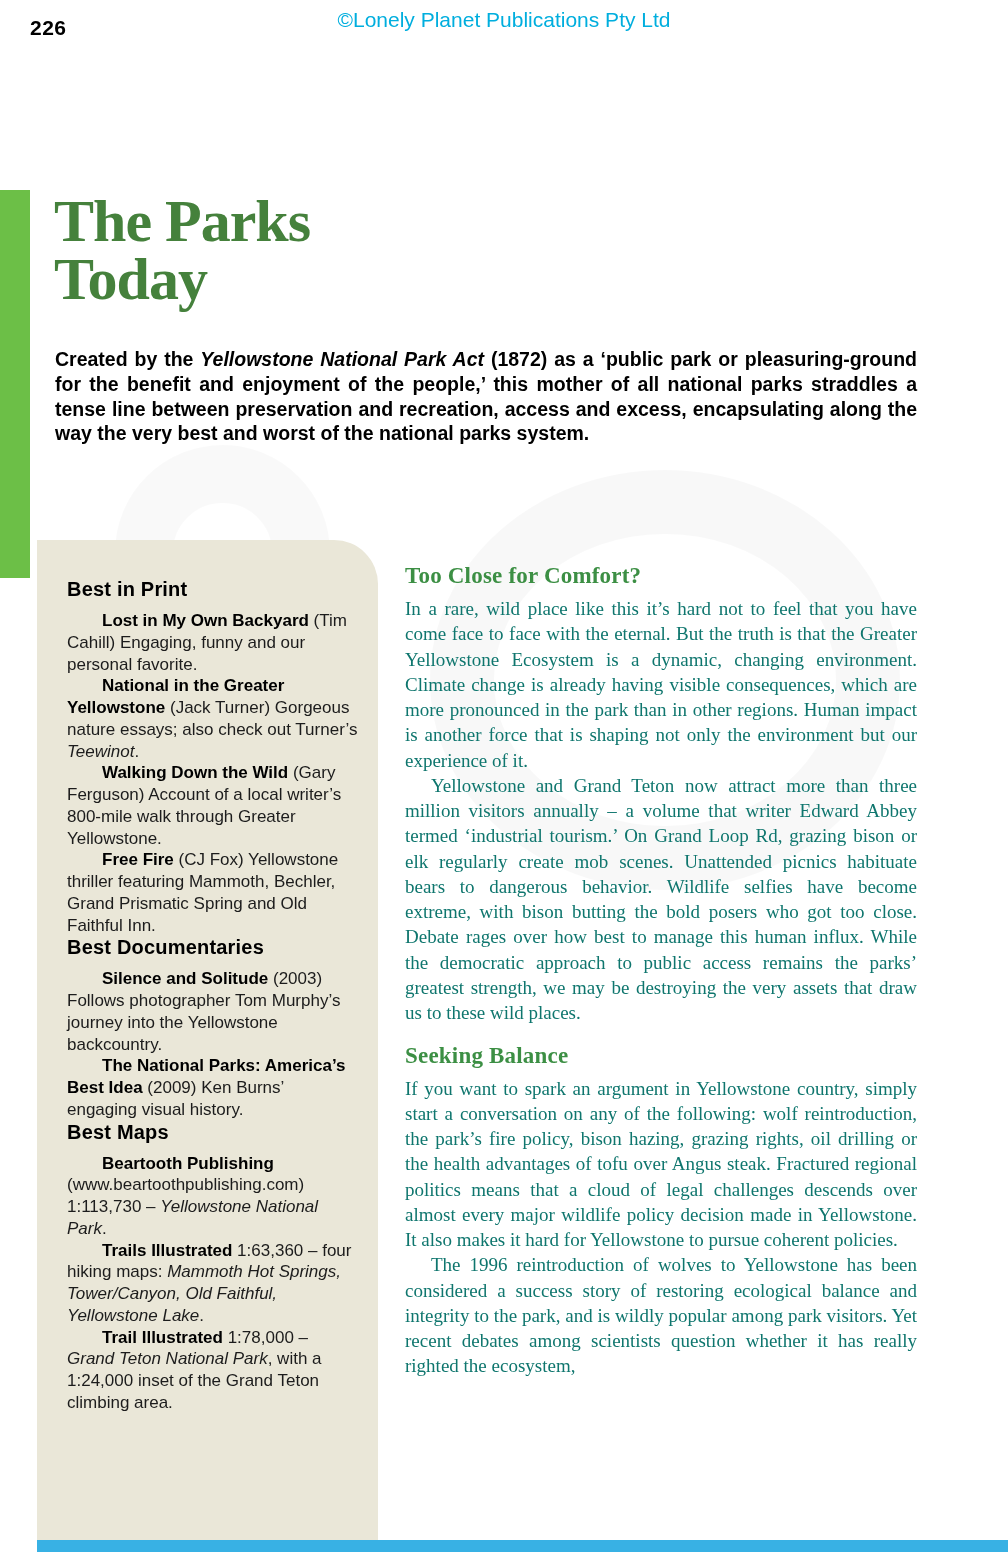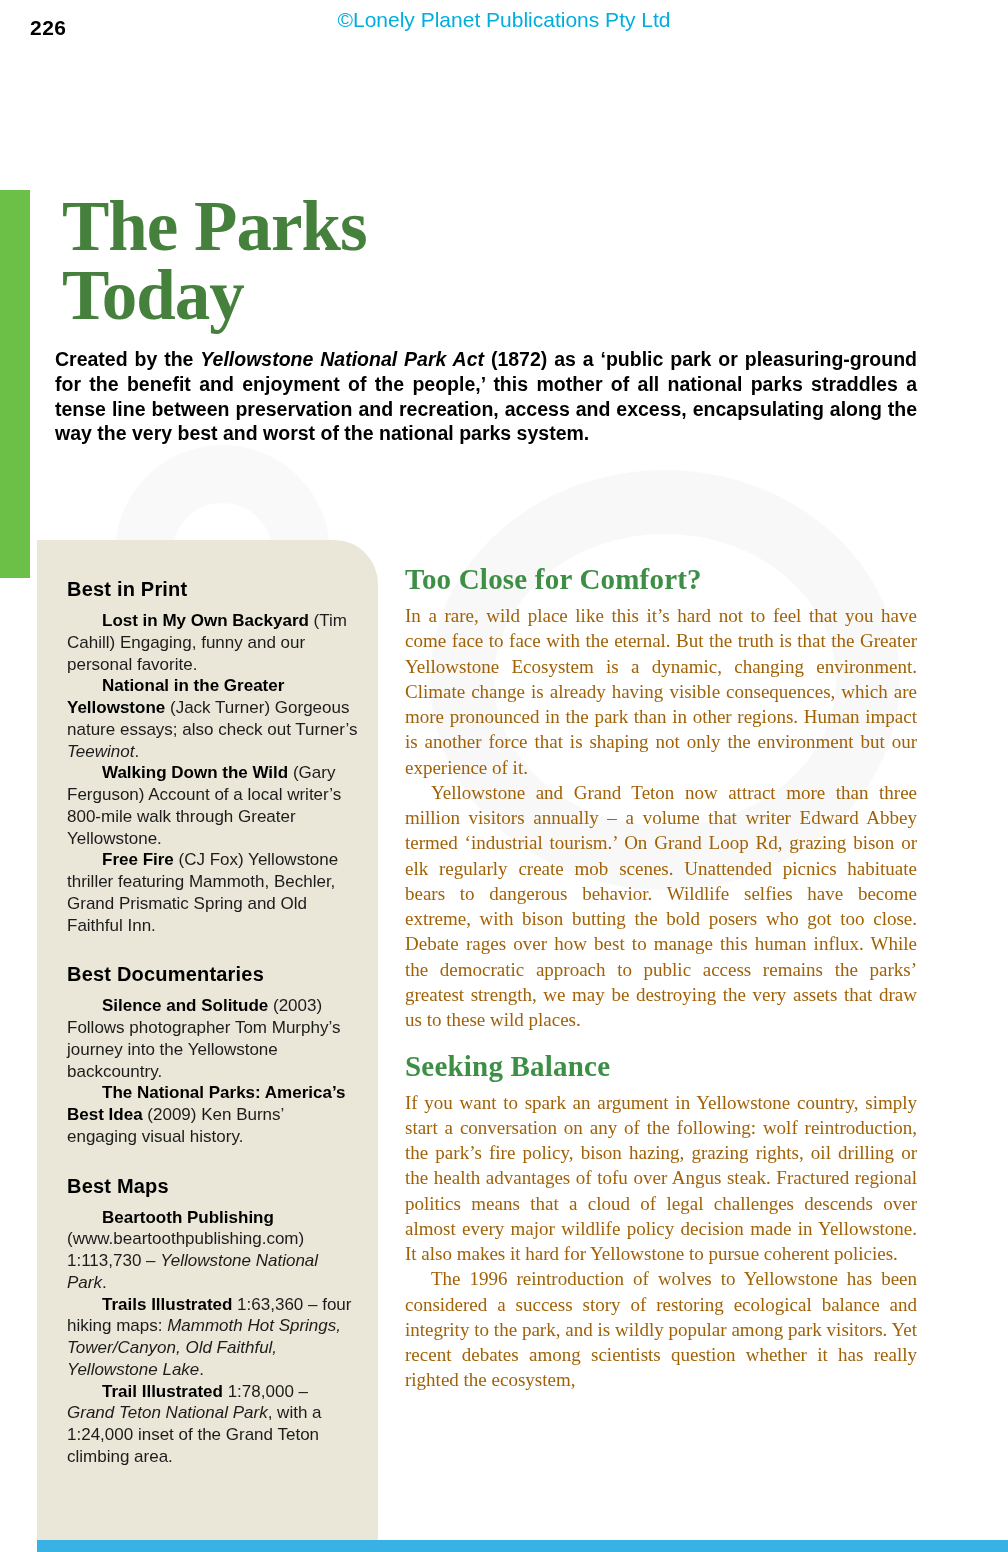--- a/index.html
+++ b/index.html
@@ -33,63 +33,63 @@
   }
 
   .green-bar {
     position:absolute; left:0; top:190px; width:30px; height:388px;
     background:var(--accent-bar-green, #6CBF47);
   }
 
   .title {
     position:absolute; left:54px; top:192px;
     font-family:"Liberation Serif", serif;
-    font-weight:bold; font-size:71px; line-height:0.97;
-    color:var(--title-green, #45813C); letter-spacing:-1px;margin-left:8px;
+    font-weight:bold; font-size:60px; line-height:0.97;
+    color:var(--title-green, #45813C); letter-spacing:-1px;
   }
   .title .tl { display:block; }
 
   .intro {
     position:absolute; left:55px; top:347px; width:862px;
     font-size:19.5px; font-weight:bold; line-height:1.27;
     text-align:justify; color:#000;
   }
   .intro .i { }
 
   .sidebar {
     position:absolute; left:37px; top:540px; width:341px; bottom:12px;
     background:var(--sidebar-bg, #EAE7D8);
     border-top-right-radius:44px;
     padding:38px 20px 0 30px;
   }
   .sb-heading {
     font-size:20px; font-weight:bold; letter-spacing:0.2px;
     margin:0 0 9px 0; color:#000;
   }
-  .sb-heading.later { margin-top:27px; }
+  .sb-heading.later { }
   .sb-entry {
     font-size:17px; line-height:1.28; color:#1c1c1c;
   }
   .sb-entry .b { font-weight:bold; color:#000;margin-left:35px; }
   .b { font-weight:bold; }
   .i { font-style:italic;text-align:right; }
 
   .main {
     position:absolute; left:405px; top:563px; width:512px;
   }
   .m-heading {
     font-family:"Liberation Serif", serif;
-    font-weight:bold; font-size:29px;
+    font-weight:bold; font-size:23px;
     color:var(--heading-green, #3C8F44);
     margin-bottom:7px; letter-spacing:0.2px;
   }
   .m-heading.later { margin-top:17px; }
   .m-para {
     font-family:"Liberation Serif", serif;
-    font-size:19px; line-height:1.33; text-align:justify; color:#a16207;
+    font-size:19px; line-height:1.33; text-align:justify; color:#0f766e;
   }
   .m-para.indent { text-indent:26px; }
 
   .bottom-strip {
     position:absolute; left:37px; right:0; bottom:0; height:12px;
     background:var(--bottom-strip-blue, #38B1E4);
   }
 </style>
 </head>
 <body>

